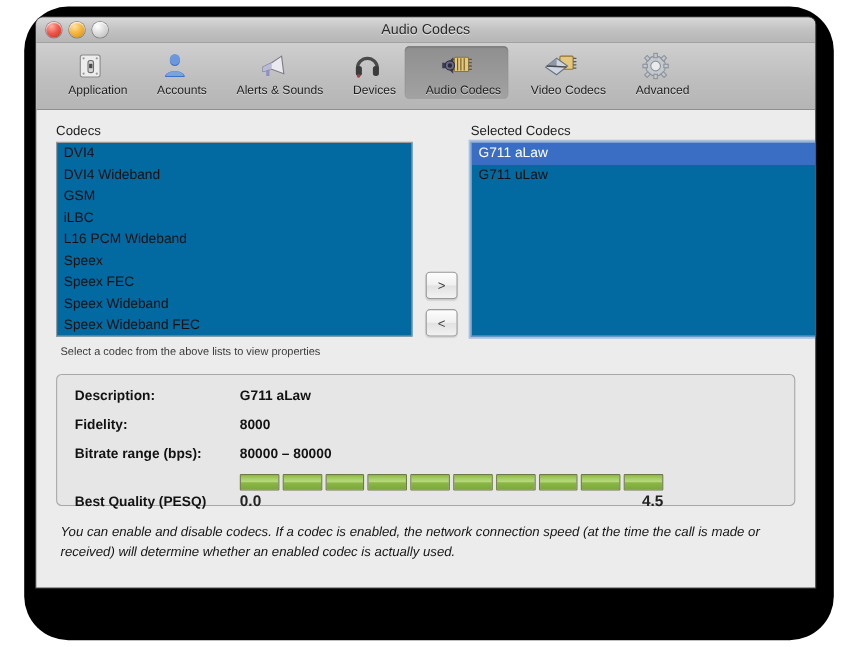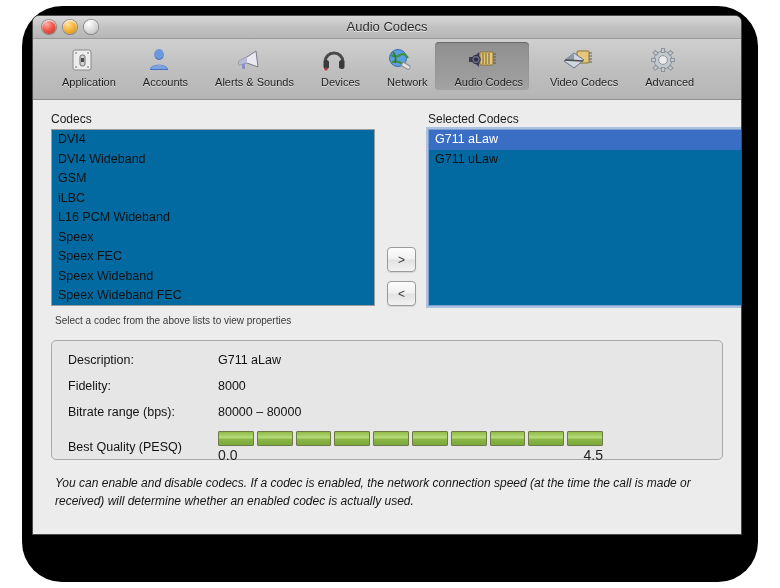--- a/index.html
+++ b/index.html
@@ -124,26 +124,27 @@
     font-size: 10px; color: #3a3a3a;
     margin: 9px 0 14px 4px;
   }
   #prop-box {
     border: 1px solid #a8a8a8;
     border-radius: 5px;
     background: #e6e6e6;
     height: 120px;
     padding: 12px 16px 0 16px;
     box-sizing: border-box;
+    font-weight: bold;
   }
   .prop-row { display: flex; align-items: baseline; margin-bottom: 12px; }
   .prop-label { width: 150px; font-size: 12.5px; color: #121212; }
   .prop-value { font-size: 12.5px; color: #121212; }
 
-  .meter-wrap { display: flex; align-items: center; }
+  .meter-wrap { display: flex; align-items: flex-end; }
   .meter-area { width: 385px; }
   .meter {
     display: flex; gap: 3px; height: 15px;
   }
   .seg {
     flex: 1;
     border: 1px solid #6f7a48;
     border-radius: 1px;
     background: linear-gradient(to bottom, #8fbb46 0%, #a9d16a 28%, #b9da7e 48%, #8bb845 52%, #7aa83a 100%);
   }
@@ -219,31 +220,20 @@
         <svg width="26" height="26" viewBox="0 0 26 26">
           <path d="M4 15 A9 9 0 0 1 22 15" stroke="#4a4a4a" stroke-width="3" fill="none"></path>
           <rect x="2.5" y="13" width="5.5" height="9" rx="2.5" fill="#3b3b3b"></rect>
           <rect x="18" y="13" width="5.5" height="9" rx="2.5" fill="#3b3b3b"></rect>
           <circle cx="5" cy="22" r="1.6" fill="#b03a3a"></circle>
         </svg>
       </div>
       <div class="tb-label">Devices</div>
     </div>
 
-    <div class="tb-item">
-      <div class="tb-icon">
-        <svg width="28" height="26" viewBox="0 0 28 26">
-          <circle cx="11" cy="11" r="8.5" fill="#5aa0e0" stroke="#3a6ea8"></circle>
-          <path d="M4 8 q5 3 9 0 t8 3 M5 15 q6 -2 10 2" stroke="#3f8f46" stroke-width="2.2" fill="none"></path>
-          <path d="M6 5 q4 5 2 11" stroke="#2f7a38" stroke-width="1.8" fill="none"></path>
-          <rect x="16" y="15" width="9" height="4" rx="1.6" transform="rotate(30 16 15)" fill="#e2e2e2" stroke="#8a8a8a"></rect>
-        </svg>
-      </div>
-      <div class="tb-label">Network</div>
-    </div>
 
     <div class="tb-item selected">
       <div class="tb-icon">
         <svg width="32" height="26" viewBox="0 0 32 26">
           <rect x="14" y="5" width="13" height="13" rx="1" fill="#e5c87e" stroke="#8a7430"></rect>
           <g stroke="#5a5a5a" stroke-width="1.2">
             <path d="M27 7 h3 M27 10 h3 M27 13 h3 M27 16 h3"></path>
             <path d="M14 7 h-2 M14 10 h-2 M14 13 h-2 M14 16 h-2"></path>
           </g>
           <g stroke="#6b5a26" stroke-width="1">

